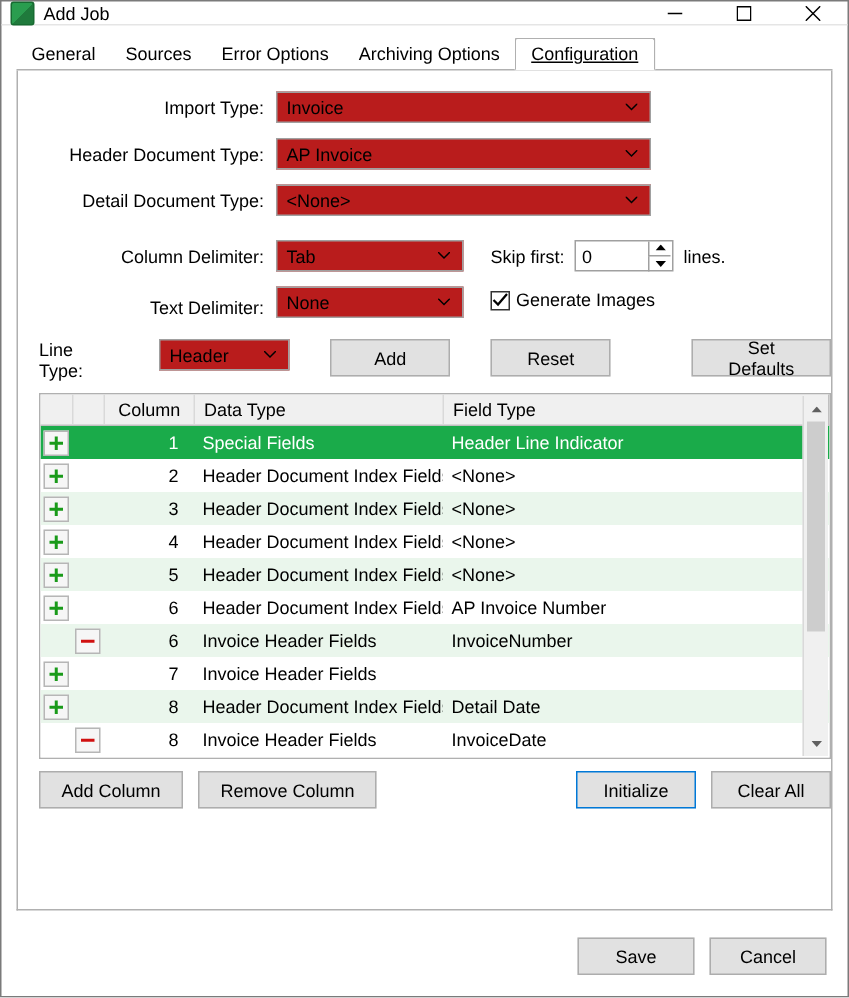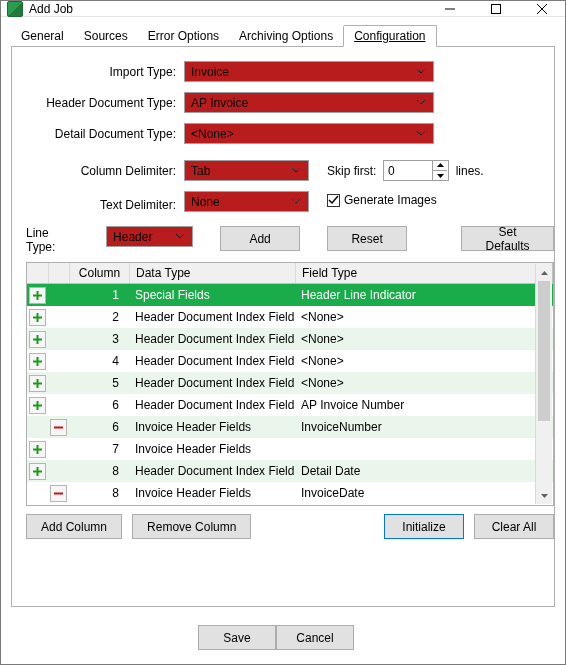--- a/index.html
+++ b/index.html
@@ -205,21 +205,21 @@
   .vscroll .arrow{height:17px;display:flex;align-items:center;justify-content:center;}
   .vscroll .track{flex:1 1 auto;position:relative;}
   .vscroll .thumb{position:absolute;left:2px;right:2px;top:0;height:140px;background:#cdcdcd;}
 
   
   .row-btns {
     display:flex;gap:10px;margin-top:8px;
   }
   .row-btns .right { margin-left:auto;display:flex;gap:10px; }
   .footer-row {
-    display:flex;justify-content:center;gap:0;
+    display:flex;justify-content:flex-end;gap:10px;
     padding:12px 14px 14px 0;
   }
 </style>
 </head>
 <body>
 
 <div class="window">
 
   <div class="titlebar">
     <div class="app-icon"></div>

